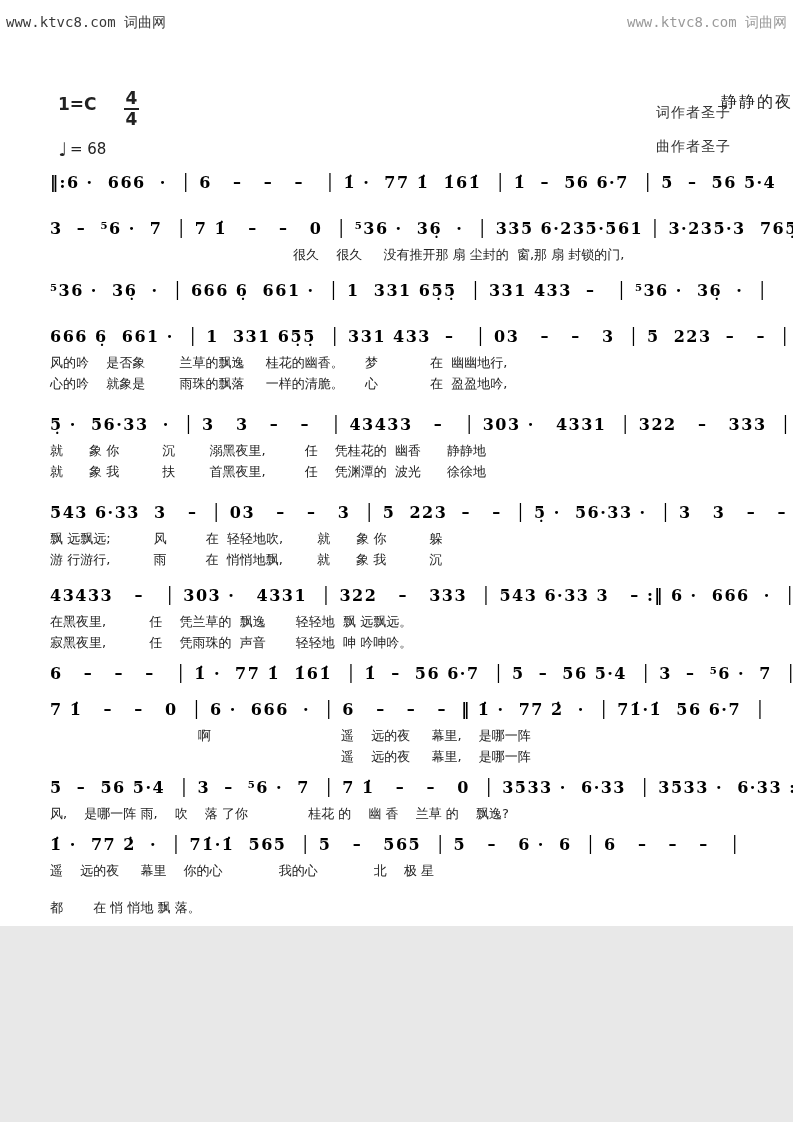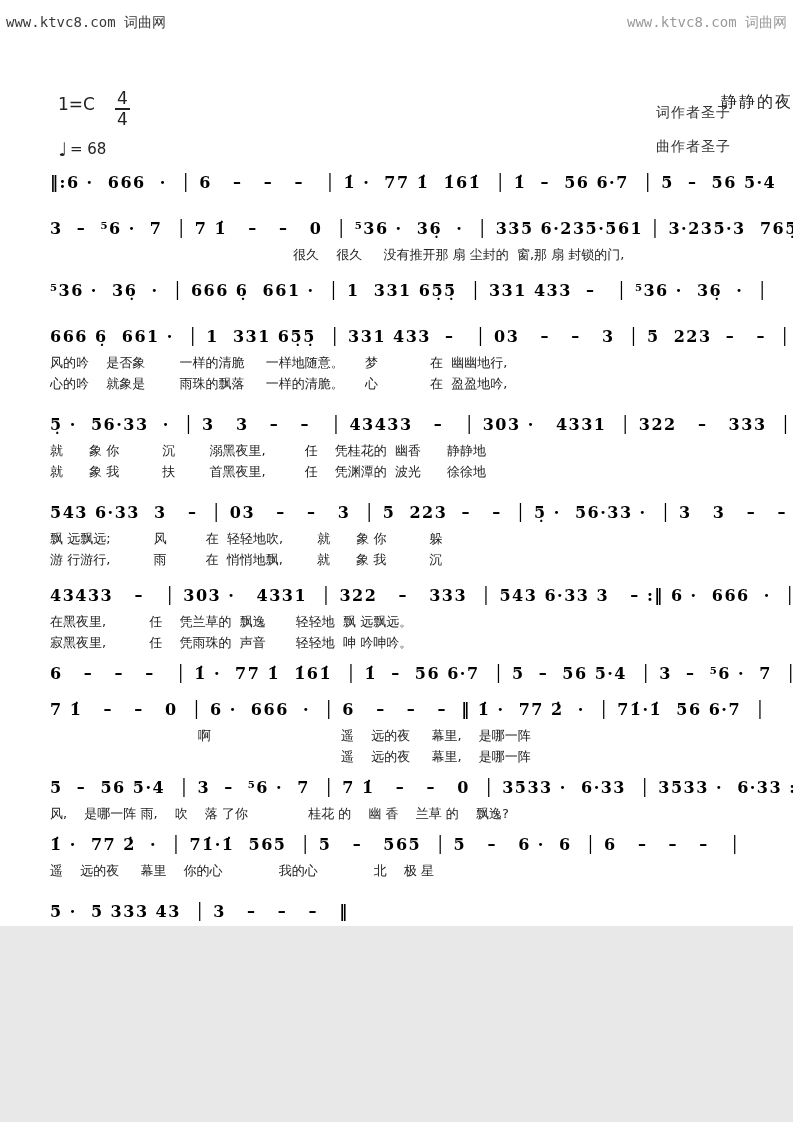--- a/index.html
+++ b/index.html
@@ -22,23 +22,23 @@
   .wm-right{right:6px;color:#9a9a9a;}
 
   
   .title{
     position:absolute;top:92px;left:0;right:0;
     text-align:right;font-size:16px;letter-spacing:2px;color:#222;
     font-family:"DejaVu Sans", sans-serif;
   }
   .keysig{
     position:absolute;top:94px;left:58px;
-    font-size:17px;font-weight:normal;color:#222;
+    font-size:17px;font-weight:bold;color:#222;
     font-family:"DejaVu Sans", sans-serif;
-    display:flex;align-items:flex-start;gap:20px;
+    display:flex;align-items:flex-start;gap:27px;
   }
   .timesig{display:inline-flex;flex-direction:column;align-items:center;line-height:1;margin-top:-4px;}
   .timesig .num{border-bottom:2px solid #222;padding:0 2px 1px 2px;}
   .timesig .den{padding-top:1px;}
   .tempo{
     position:absolute;top:138px;left:58px;
     font-size:15px;color:#222;font-family:"DejaVu Sans", sans-serif;
     display:flex;align-items:center;gap:3px;
   }
   .tempo .note-glyph{font-size:19px;}
@@ -127,21 +127,21 @@
       <div class="notes">3  –  ⁵6 ·  7  │ 7 1̇   –   –   0  │ ⁵36 ·  36̣  ·  │ 335 6·235·561 │ 3·235·3  765̣  │</div>
       <div class="lyrics ind-245">很久　 很久　  没有推开那 扇 尘封的  窗,那 扇 封锁的门,</div>
     </div>
 
     <div class="system gap-lg">
       <div class="notes">⁵36 ·  36̣  ·  │ 666 6̣  661 ·  │ 1  331 65̣5̣  │ 331 433  –   │ ⁵36 ·  36̣  ·  │</div>
     </div>
 
     <div class="system gap-lg">
       <div class="notes">666 6̣  661 ·  │ 1  331 65̣5̣  │ 331 433  –   │ 03   –   –   3  │ 5  223  –   –  │</div>
-      <div class="lyrics">风的吟　 是否象　　  一样的清脆　  一样地随意。　  梦　　　　在  幽幽地行,</div>
+      <div class="lyrics">风的吟　 是否象　　  兰草的飘逸　  桂花的幽香。　  梦　　　　在  幽幽地行,</div>
       <div class="lyrics">心的吟　 就象是　　  雨珠的飘落　  一样的清脆。　  心　　　　在  盈盈地吟,</div>
     </div>
 
     <div class="system gap-lg">
       <div class="notes">5̣ ·  56·33  ·  │ 3   3   –   –   │ 43433   –   │ 303 ·   4331  │ 322   –   333  │</div>
       <div class="lyrics">就　　象 你　　　 沉　　  溺黑夜里,　　　任　 凭桂花的  幽香　　静静地</div>
       <div class="lyrics">就　　象 我　　　 扶　　  首黑夜里,　　　任　 凭渊潭的  波光　　徐徐地</div>
     </div>
 
     <div class="system">
@@ -170,21 +170,20 @@
       <div class="notes">5  –  56 5·4  │ 3  –  ⁵6 ·  7  │ 7 1̇   –   –   0  │ 3533 ·  6·33  │ 3533 ·  6·33 :‖</div>
       <div class="lyrics">风,　 是哪一阵 雨,　 吹　 落 了你　　　　  桂花 的　 幽 香　 兰草 的　 飘逸?</div>
     </div>
 
     <div class="system gap-lg">
       <div class="notes">1̇ ·  77 2̇  ·  │ 71̇·1̇  565  │ 5   –   565  │ 5   –   6 ·  6  │ 6   –   –   –   │</div>
       <div class="lyrics">遥　 远的夜　  幕里　 你的心　　　　 我的心　　　　 北　 极 星</div>
     </div>
 
     <div class="system">
-      <div class="notes">5 ·  5 333 43  │ 3   –   –   –   ‖</div>
       <div class="lyrics">都　　 在 悄 悄地 飘 落。</div>
     </div>
 
   </div>
 
   <div class="page-number">–1–</div>
 
   <div class="source">
     <span class="label">本曲谱源自</span>
     <span class="site">词曲网</span>

